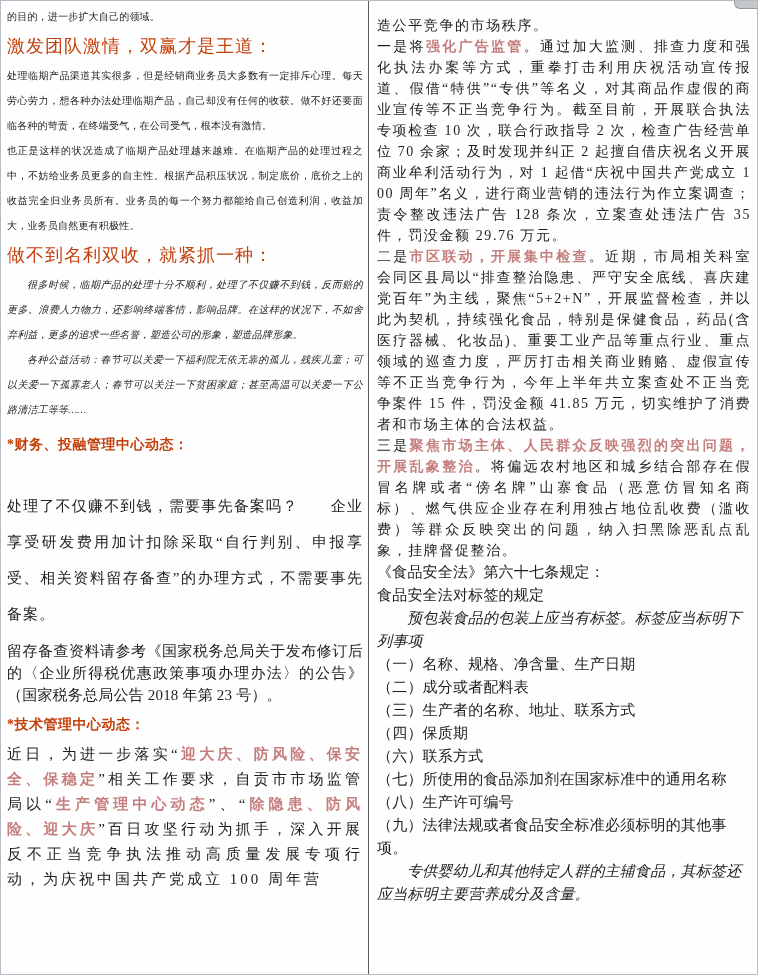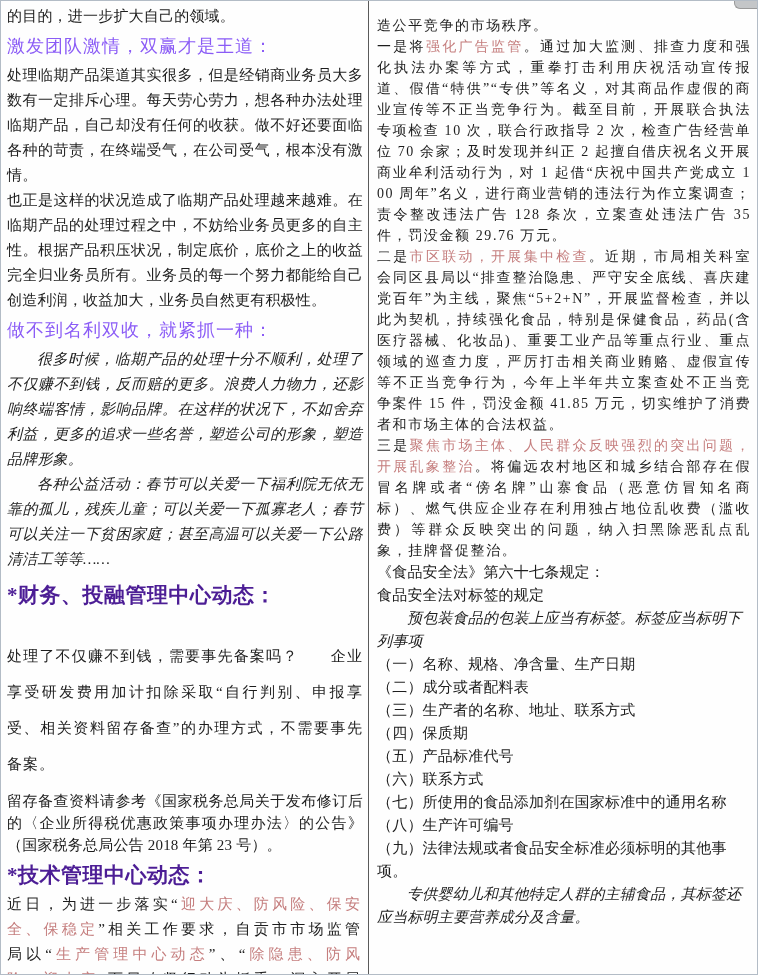--- a/index.html
+++ b/index.html
@@ -11,37 +11,37 @@
     background:#fefefe;
     overflow:hidden;
     font-family:"Liberation Serif","DejaVu Serif",serif;
     color:#1d1d1d;
   }
   .columns{display:flex;height:100%;}
   .col-left{width:367px;box-sizing:border-box;padding:3px 5px 0 6px;}
   .col-right{flex:1;box-sizing:border-box;border-left:1px solid #5a5a5a;padding:14px 6px 0 8px;}
   p{margin:0;}
   
-  .b-l{font-size:15px;line-height:25px;letter-spacing:0.2px;text-align:justify;word-break:break-all;}
+  .b-l{font-size:10px;line-height:25px;letter-spacing:0.2px;text-align:justify;word-break:break-all;}
   .ind{text-indent:2em;font-style:italic;}
-  .h-red{color:#8b5cf6;font-size:18px;line-height:28px;letter-spacing:1px;margin:3px 0;}
-  .h-blue{color:#4c1d95;font-weight:bold;font-size:21px;line-height:30px;letter-spacing:0.5px;}
+  .h-red{color:#c2410c;font-size:18px;line-height:28px;letter-spacing:1px;margin:3px 0;}
+  .h-blue{color:#c2410c;font-weight:bold;font-size:14px;line-height:30px;letter-spacing:0.5px;}
   .mt-sm{margin-top:8px;}
   .mb-gap{margin-bottom:28px;}
   .mt-xs{margin-top:4px;}
   .mb-xs{margin-bottom:2px;font-family:Liberation Serif, serif;}
   .mt-lg{margin-top:26px;}
   .mb-sm{margin-bottom:10px;}
   .b-loose{font-size:15px;line-height:36px;letter-spacing:1px;text-align:justify;word-break:break-all;margin-bottom:8px;}
   .b-tight{font-size:15px;line-height:22px;letter-spacing:0.2px;text-align:justify;word-break:break-all;}
   .sp-l{font-size:15px;line-height:25px;letter-spacing:3px;text-align:justify;word-break:break-all;}
   
   .sp-r{font-size:14px;line-height:21px;letter-spacing:1.6px;text-align:justify;word-break:break-all;}
   .b-r{font-size:15px;line-height:23px;letter-spacing:0.2px;word-break:break-all;}
-  .red{color:#c57e7e;}
+  .red{color:#c57e7e;font-weight:bold;}
   .scroll-frag{
     position:absolute;top:0;right:0;width:22px;height:7px;
     background:#c4c6c8;border-left:1px solid #9a9a9a;border-bottom:1px solid #9a9a9a;
     border-radius:0 0 0 6px;
   }
 </style>
 </head>
 <body>
 
 <div class="page">
@@ -65,21 +65,20 @@
         <p class="sp-r"><span>一是将</span><span class="red">强化广告监管</span><span>。通过加大监测、排查力度和强化执法办案等方式，重拳打击利用庆祝活动宣传报道、假借“特供”“专供”等名义，对其商品作虚假的商业宣传等不正当竞争行为。截至目前，开展联合执法专项检查 10 次，联合行政指导 2 次，检查广告经营单位 70 余家；及时发现并纠正 2 起擅自借庆祝名义开展商业牟利活动行为，对 1 起借“庆祝中国共产党成立 100 周年”名义，进行商业营销的违法行为作立案调查；责令整改违法广告 128 条次，立案查处违法广告 35 件，罚没金额 29.76 万元。</span></p>
         <p class="sp-r"><span>二是</span><span class="red">市区联动，开展集中检查</span><span>。近期，市局相关科室会同区县局以“排查整治隐患、严守安全底线、喜庆建党百年”为主线，聚焦“5+2+N”，开展监督检查，并以此为契机，持续强化食品，特别是保健食品，药品(含医疗器械、化妆品)、重要工业产品等重点行业、重点领域的巡查力度，严厉打击相关商业贿赂、虚假宣传等不正当竞争行为，今年上半年共立案查处不正当竞争案件 15 件，罚没金额 41.85 万元，切实维护了消费者和市场主体的合法权益。</span></p>
         <p class="sp-r"><span>三是</span><span class="red">聚焦市场主体、人民群众反映强烈的突出问题，开展乱象整治</span><span>。将偏远农村地区和城乡结合部存在假冒名牌或者“傍名牌”山寨食品（恶意仿冒知名商标）、燃气供应企业存在利用独占地位乱收费（滥收费）等群众反映突出的问题，纳入扫黑除恶乱点乱象，挂牌督促整治。</span></p>
         <p class="b-r"><span>《食品安全法》第六十七条规定：</span></p>
         <p class="b-r"><span>食品安全法对标签的规定</span></p>
         <p class="b-r ind"><span>预包装食品的包装上应当有标签。标签应当标明下列事项</span></p>
         <p class="b-r"><span>（一）名称、规格、净含量、生产日期</span></p>
         <p class="b-r"><span>（二）成分或者配料表</span></p>
         <p class="b-r"><span>（三）生产者的名称、地址、联系方式</span></p>
         <p class="b-r"><span>（四）保质期</span></p>
-        <p class="b-r"><span>（五）产品标准代号</span></p>
         <p class="b-r"><span>（六）联系方式</span></p>
         <p class="b-r"><span>（七）所使用的食品添加剂在国家标准中的通用名称</span></p>
         <p class="b-r"><span>（八）生产许可编号</span></p>
         <p class="b-r"><span>（九）法律法规或者食品安全标准必须标明的其他事项。</span></p>
         <p class="b-r ind"><span>专供婴幼儿和其他特定人群的主辅食品，其标签还应当标明主要营养成分及含量。</span></p>
       </div>
   </div>
   <div class="scroll-frag"></div>
 </div>
 

